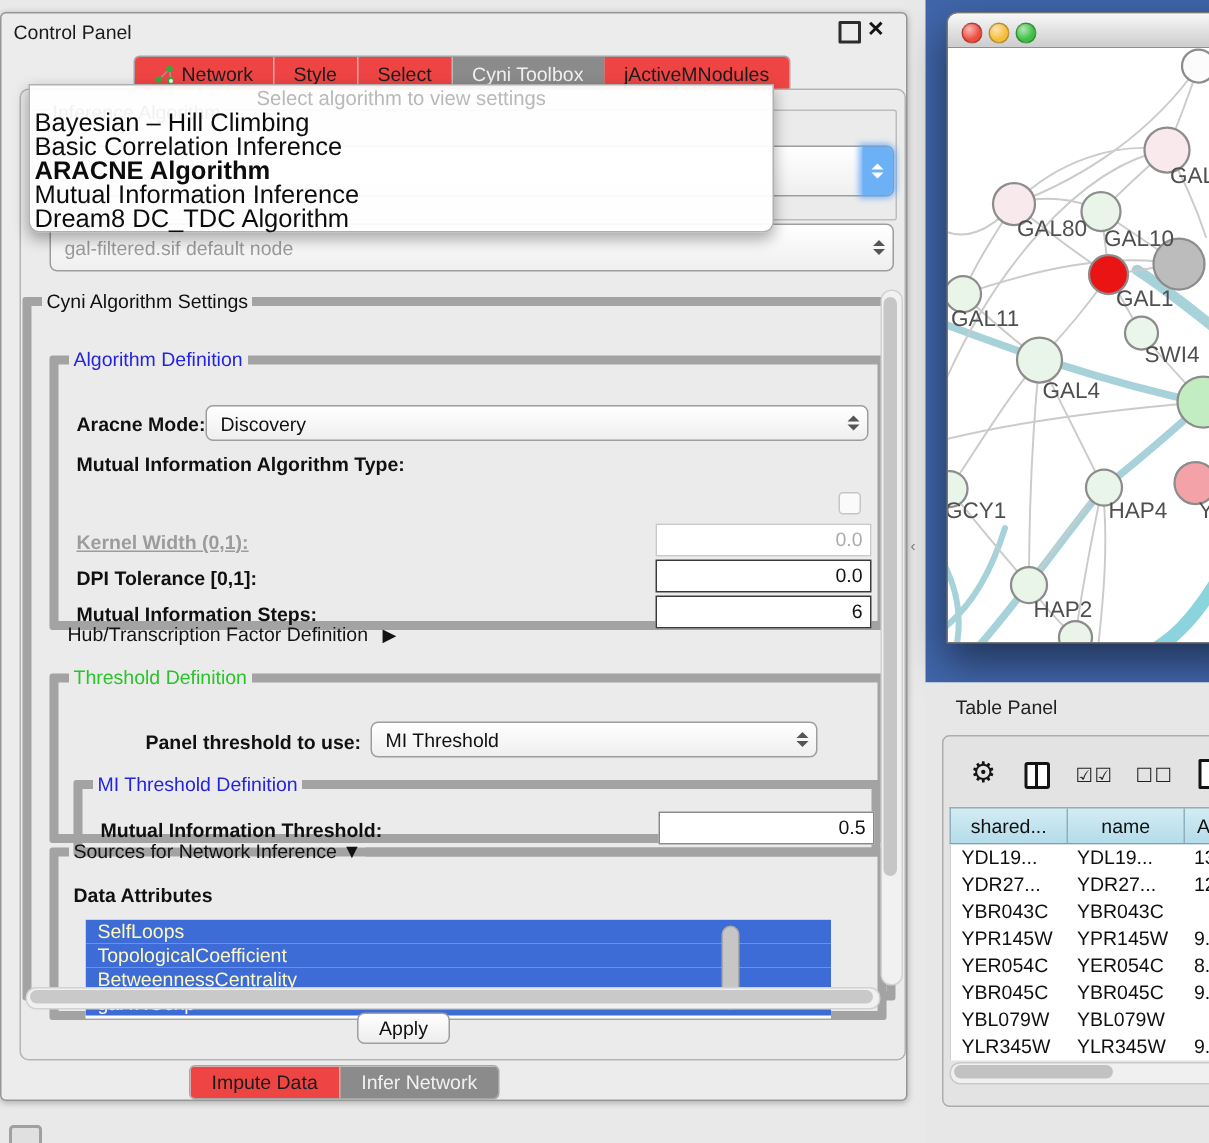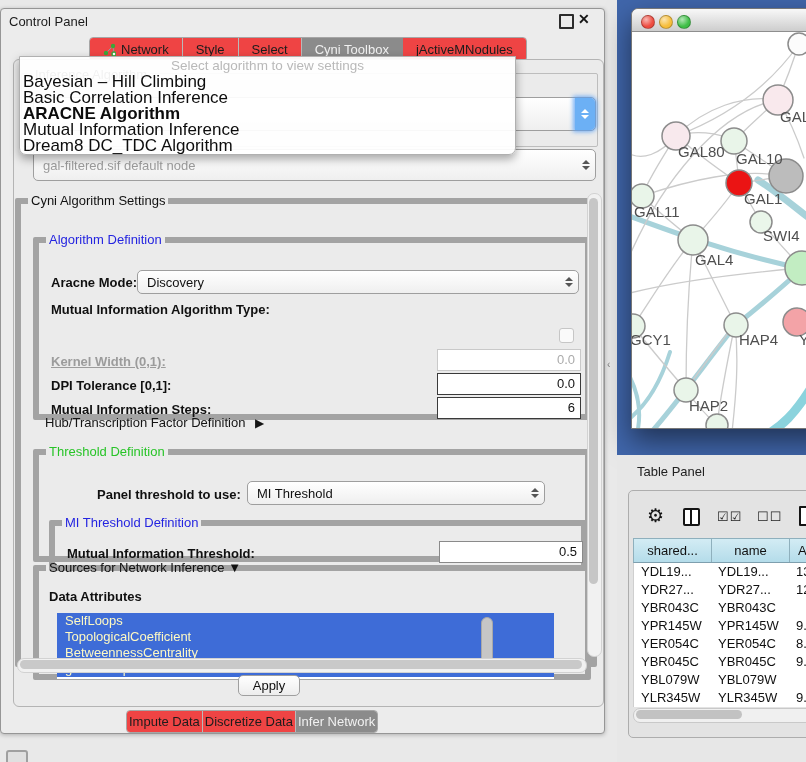--- a/index.html
+++ b/index.html
@@ -53,21 +53,21 @@
 
   .tabstrip{position:absolute;display:flex;height:23px;border:1px solid #a6a6a6;border-radius:4px;
             overflow:hidden;background:#fdfdfd;font-size:13px;}
   .tabstrip .tab{display:flex;align-items:center;padding:0 13px;border-right:1px solid #b9b9b9;
                  color:#1c1c1c;background:#ef4444;white-space:nowrap;}
   .tabstrip .tab:last-child{border-right:none;}
   .tabstrip .tab.sel{background:#8b8b8b;color:#f1f1f1;border-right-color:#8b8b8b;}
   .tabicon{display:inline-block;width:13px;height:13px;margin-right:5px;}
   #topTabs{left:88px;top:28px;}
   #bottomTabs{left:125px;top:701px;height:21px;}
-  #bottomTabs .tab{padding:0 2px;}
+  #bottomTabs .tab{padding:0 14px;}
 
   .inner-box{position:absolute;left:12px;top:50px;width:589px;height:646px;background:#ebebeb;
              border:1px solid #b4b4b4;border-radius:6px;}
 
   
   .bg-group{position:absolute;left:20px;top:64px;width:575px;height:72px;border:1px solid #bdbdbd;border-radius:2px;}
   .bg-group-title{position:absolute;left:10px;top:-7px;background:#ebebeb;padding:0 3px;font-size:13px;color:#3a3a3a;}
   .combo{box-sizing:border-box;border:1px solid #9e9e9e;border-radius:5px;background:linear-gradient(#ffffff,#efefef);
          display:flex;align-items:center;font-size:13px;color:#111;}
   .combo .ctext{flex:1;padding-left:9px;white-space:nowrap;overflow:hidden;}
@@ -400,23 +400,20 @@
     <div class="hscroll">
       <div class="hthumb"></div>
     </div>
 
     <div class="apply-btn">Apply</div>
 
     <div class="tabstrip" id="bottomTabs">
         <div class="tab">
           <span>Impute Data</span>
         </div>
-        <div class="tab">
-          <span>Discretize Data</span>
-        </div>
         <div class="tab sel">
           <span>Infer Network</span>
         </div>
       </div>
   </div>
 
   <div class="abs splitter-mark">‹</div>
   <div class="abs corner-btn"></div>
 
 </div>

